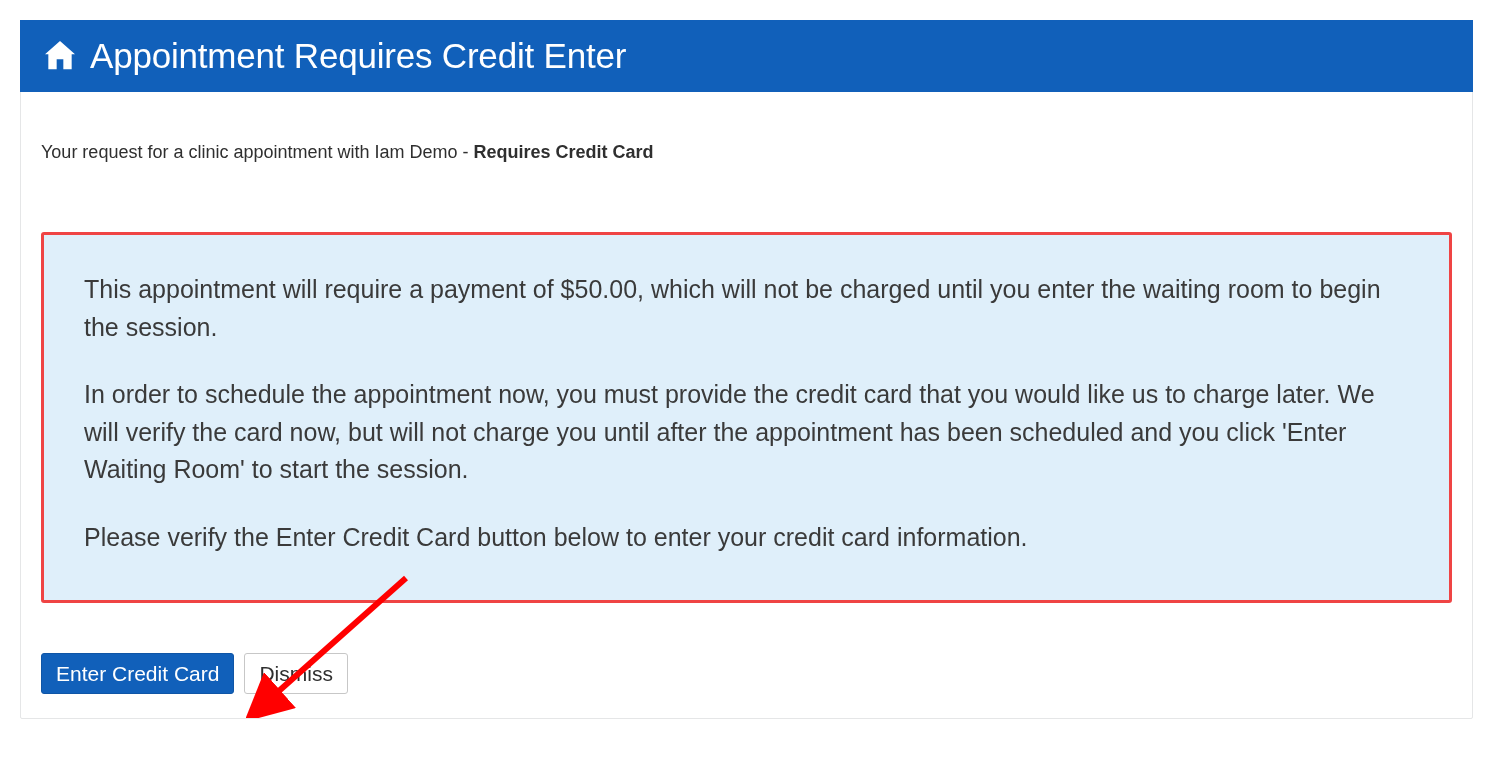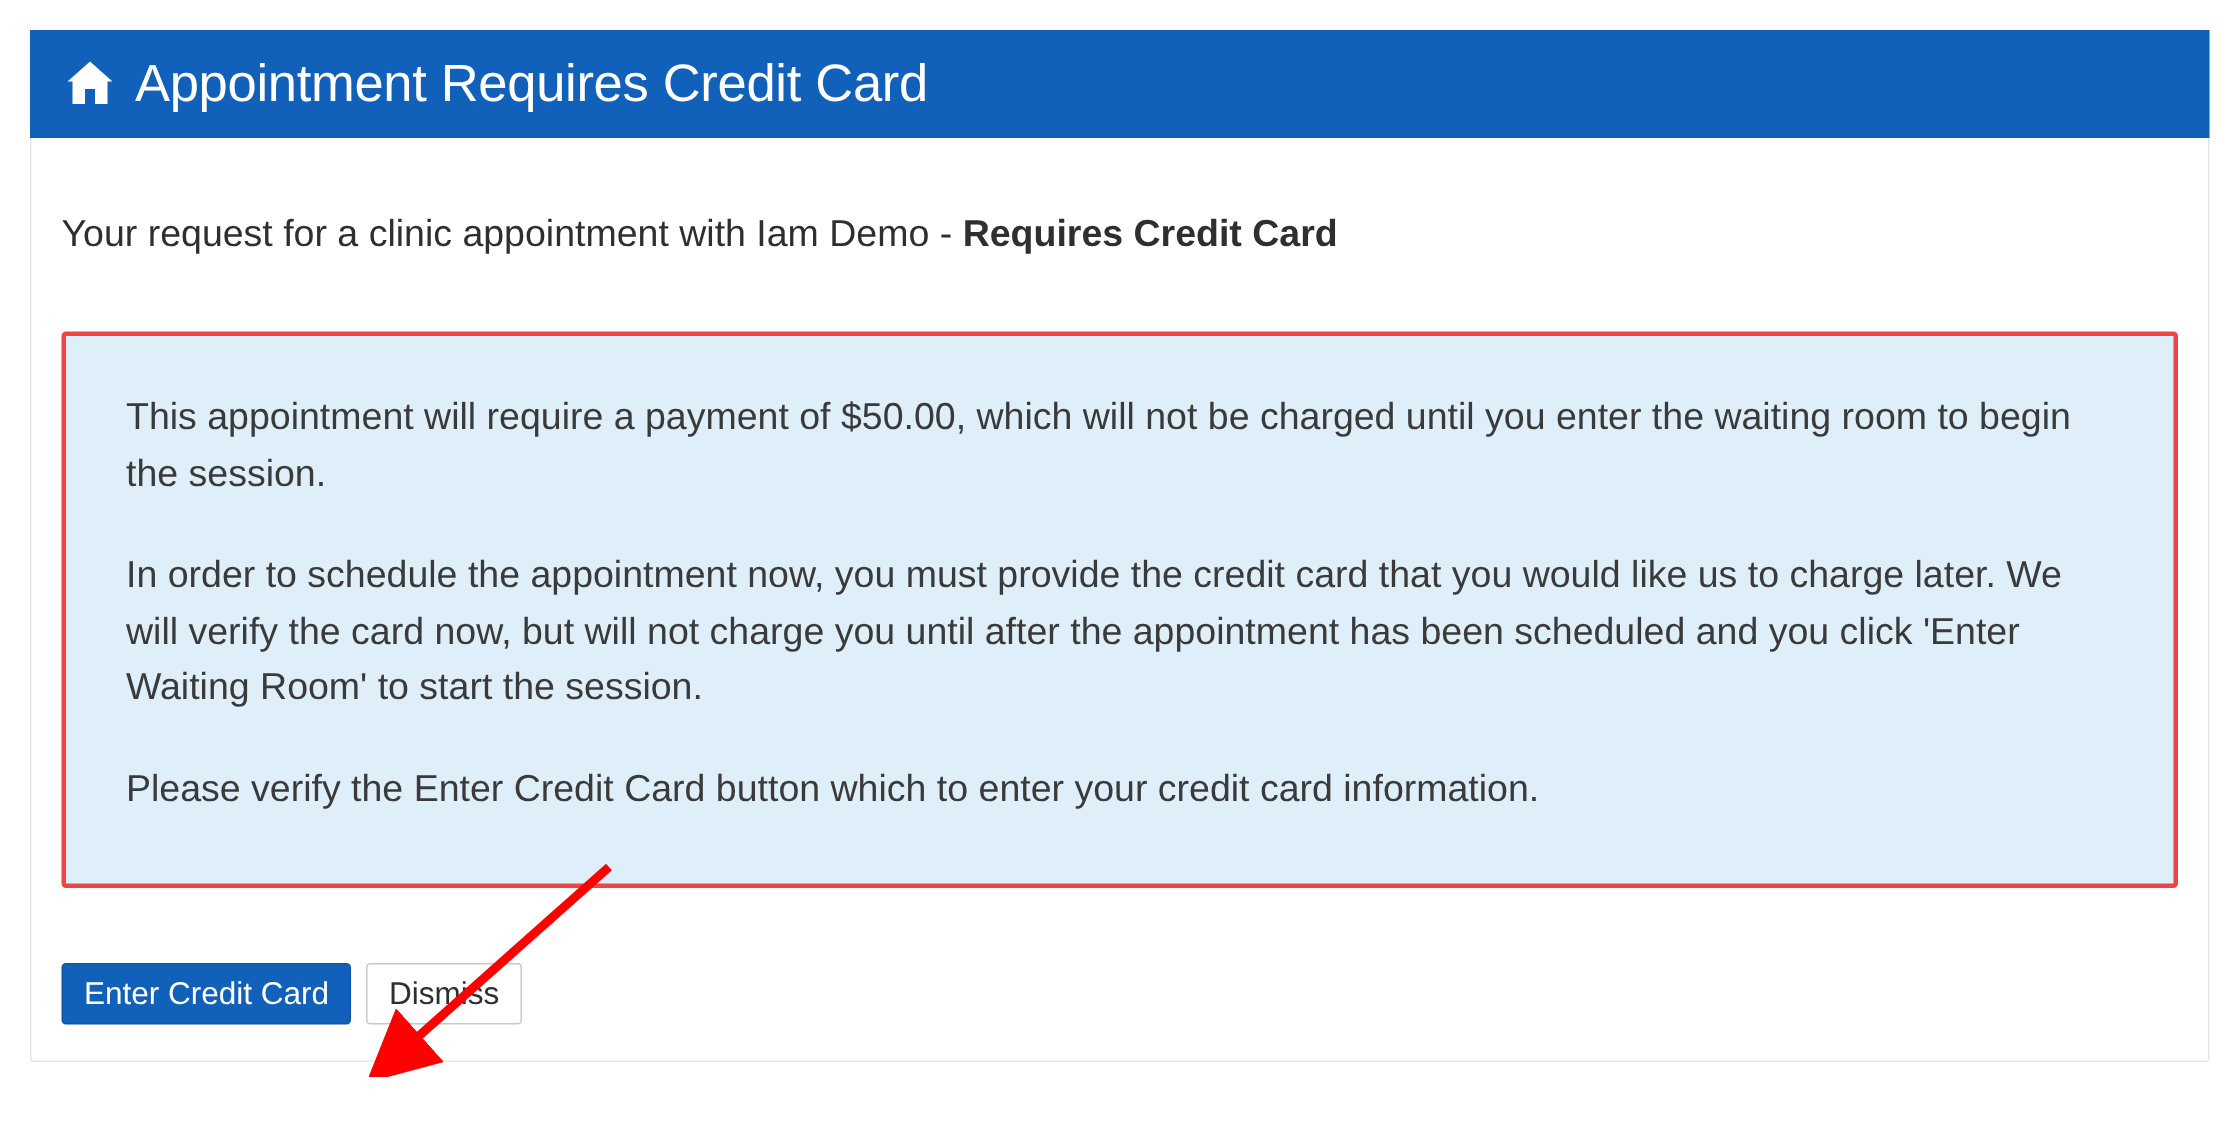--- a/index.html
+++ b/index.html
@@ -38,23 +38,23 @@
   }
   .card-header h1 {
     font-size: 35px;
     font-weight: 400;
     letter-spacing: -0.2px;
   }
   .card-body {
     padding: 50px 20px 24px 20px;
   }
   .lead {
-    font-size: 25px;
+    font-size: 18px;
     color: #2f2f2f;
-    margin-bottom: 50px;
+    margin-bottom: 69px;
   }
   .lead .bold { font-weight: 700; }
   .info-box {
     background: #dfeffa;
     border: 3px solid #ef4444;
     border-radius: 3px;
     padding: 36px 40px 44px 40px;
     margin-bottom: 50px;
   }
   .info-box p {
@@ -98,35 +98,35 @@
 </head>
 <body>
 
 <div class="card">
   <div class="card-header">
     <span class="icon">
       <svg viewBox="0 0 24 24" aria-hidden="true">
         <path d="M12 3l9 8h-2v9h-5v-6H10v6H5v-9H3l9-8z"></path>
       </svg>
     </span>
-    <h1>Appointment Requires Credit Card</h1>
+    <h1>Appointment Requires Credit Enter</h1>
   </div>
 
   <div class="card-body">
     <p class="lead">
       <span>Your request for a clinic appointment with Iam Demo - </span><span class="bold">Requires Credit Card</span>
     </p>
 
     <div class="info-box">
       <p>This appointment will require a payment of $50.00, which will not be charged until you enter the waiting room to begin the session.</p>
       <p>
         <span>In order to schedule the appointment now, you must provide the credit card that you would like us to charge later. We will verify the card now, but will not charge you until </span><span class="bold">after</span><span> the appointment has been scheduled and you click 'Enter Waiting Room' to start the session.</span>
       </p>
       <p>
-        <span>Please verify the </span><span class="bold">Enter Credit Card</span><span> button which to enter your credit card information.</span>
+        <span>Please verify the </span><span class="bold">Enter Credit Card</span><span> button below to enter your credit card information.</span>
       </p>
     </div>
 
     <div class="btn-row">
       <button class="btn btn-primary">Enter Credit Card</button>
       <button class="btn btn-secondary">Dismiss</button>
     </div>
 
     <div class="arrow-annotation" style="left:225px; top:547px;">
       <svg width="180" height="150" viewBox="0 0 180 150">

